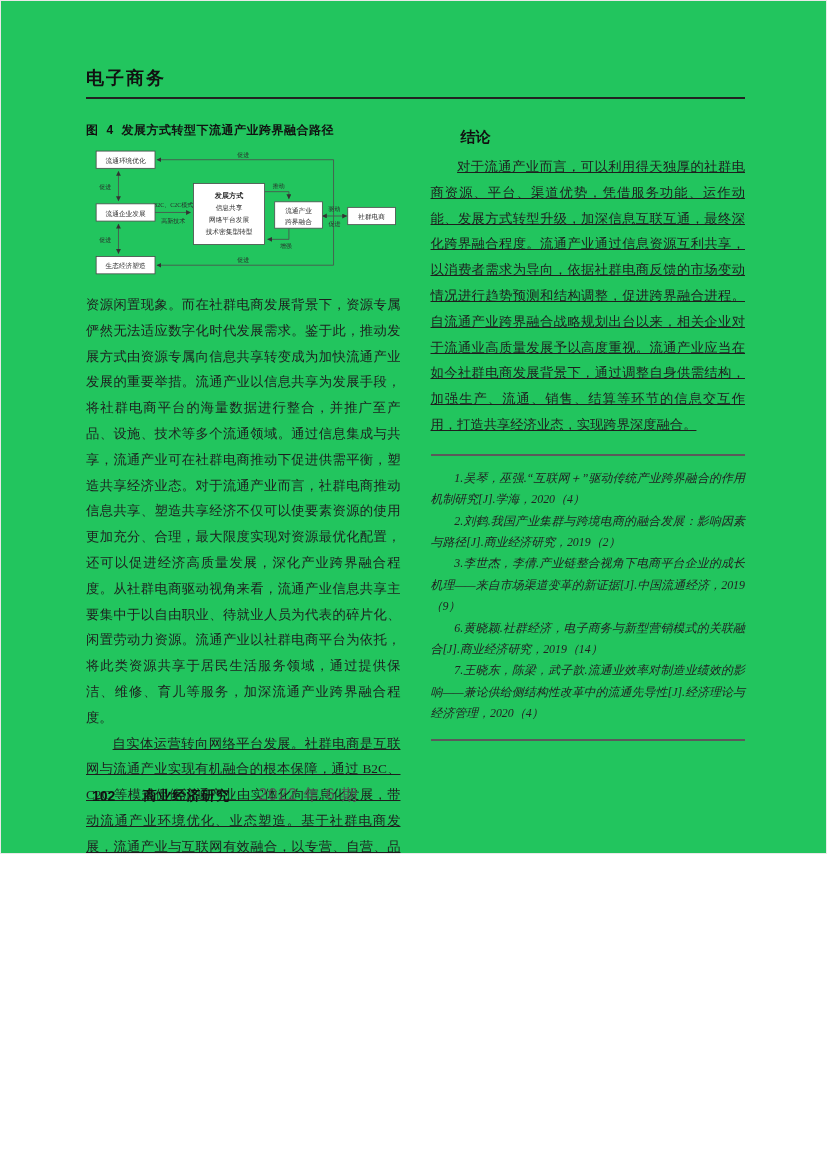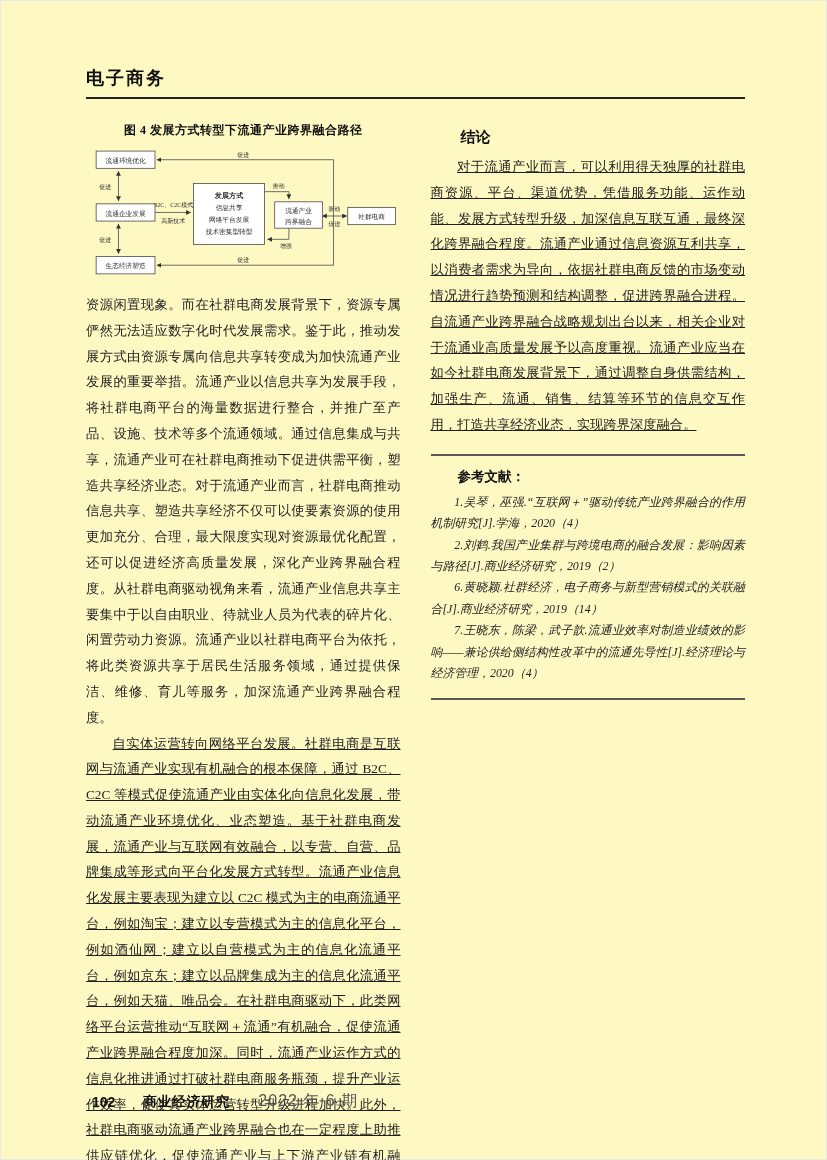--- a/index.html
+++ b/index.html
@@ -1,20 +1,20 @@
 <!DOCTYPE html>
 <html><head>
 <meta charset="utf-8">
 <style>
   * { margin:0; padding:0; box-sizing:border-box; }
   html,body { background:#ffffff; }
   .page {
     position:relative;
-    width:827px; height:1160px;
-    background:#fef9c3;
+    width:827px; height:854px;
+    background:#22c55e;
     box-shadow: inset 0 0 0 1px #e9e9e9;
     font-family:"Liberation Serif", serif;
     color:#1e1e1e;
     overflow:hidden;
   }
   .header {
     position:absolute; top:66px; left:86px; right:82px;
   }
   .header .section-title {
     font-family:"Liberation Sans", sans-serif;
@@ -29,22 +29,22 @@
   }
   .col { width:0; flex:1 1 0; }
   .body-text {
     font-size:13.3px; line-height:25.8px; text-align:justify;
     color:#1e1e1e;
   }
   .indent { text-indent:2em;text-decoration:underline; }
   
   .figure-block { margin-top:4px; margin-bottom:10px; }
   .figure-title {
-    font-family:Liberation Serif, serif;
-    font-weight:bold; font-size:12px; text-align:center; color:#111;
+    font-family:Liberation Mono, monospace;
+    font-weight:bold; font-size:12px; text-align:left; color:#111;
     margin-bottom:6px; letter-spacing:0.5px;
   }
   svg.diagram { display:block; width:100%; height:auto; }
   svg.diagram text { font-family:"Liberation Serif", serif; fill:#2a2a2a; }
   svg.diagram .boxlbl { font-size:6.6px; }
   svg.diagram .arrlbl { font-size:5.9px; }
   svg.diagram .boldlbl { font-size:7px; font-weight:bold; }
   svg.diagram rect { fill:#ffffff; stroke:#4d4d4d; stroke-width:0.8; }
   svg.diagram line, svg.diagram polyline { stroke:#4d4d4d; stroke-width:0.8; fill:none; }
   
@@ -152,23 +152,23 @@
       <p class="body-text indent">自实体运营转向网络平台发展。社群电商是互联网与流通产业实现有机融合的根本保障，通过 B2C、C2C 等模式促使流通产业由实体化向信息化发展，带动流通产业环境优化、业态塑造。基于社群电商发展，流通产业与互联网有效融合，以专营、自营、品牌集成等形式向平台化发展方式转型。流通产业信息化发展主要表现为建立以 C2C 模式为主的电商流通平台，例如淘宝；建立以专营模式为主的信息化平台，例如酒仙网；建立以自营模式为主的信息化流通平台，例如京东；建立以品牌集成为主的信息化流通平台，例如天猫、唯品会。在社群电商驱动下，此类网络平台运营推动“互联网＋流通”有机融合，促使流通产业跨界融合程度加深。同时，流通产业运作方式的信息化推进通过打破社群电商服务瓶颈，提升产业运作效率，促使其实体运营转型升级进程加快。此外，社群电商驱动流通产业跨界融合也在一定程度上助推供应链优化，促使流通产业与上下游产业链有机融合。凭借社群电商扶持，流通产业通过向信息化发展方式转型，极大提升产业流通效率，显著降低产业运作成本，为智慧化流通产业发展奠定基础。</p>
 
     </div>
 
     <div class="col">
 
       <div class="conclusion-heading">结论</div>
       <p class="body-text indent">对于流通产业而言，可以利用得天独厚的社群电商资源、平台、渠道优势，凭借服务功能、运作动能、发展方式转型升级，加深信息互联互通，最终深化跨界融合程度。流通产业通过信息资源互利共享，以消费者需求为导向，依据社群电商反馈的市场变动情况进行趋势预测和结构调整，促进跨界融合进程。自流通产业跨界融合战略规划出台以来，相关企业对于流通业高质量发展予以高度重视。流通产业应当在如今社群电商发展背景下，通过调整自身供需结构，加强生产、流通、销售、结算等环节的信息交互作用，打造共享经济业态，实现跨界深度融合。</p>
 
       <div class="ref-block">
-        <div class="block-heading">参考文献：</div>
         <div class="ref-item">1.吴琴，巫强.“互联网＋”驱动传统产业跨界融合的作用机制研究[J].学海，2020（4）</div>
         <div class="ref-item">2.刘鹤.我国产业集群与跨境电商的融合发展：影响因素与路径[J].商业经济研究，2019（2）</div>
+        <div class="ref-item">3.李世杰，李倩.产业链整合视角下电商平台企业的成长机理——来自市场渠道变革的新证据[J].中国流通经济，2019（9）</div>
         <div class="ref-item">6.黄晓颖.社群经济，电子商务与新型营销模式的关联融合[J].商业经济研究，2019（14）</div>
         <div class="ref-item">7.王晓东，陈梁，武子歆.流通业效率对制造业绩效的影响——兼论供给侧结构性改革中的流通先导性[J].经济理论与经济管理，2020（4）</div>
       </div>
 
     </div>
   </div>
 
   <div class="footer">
     <span class="pageno">102</span>
     <span class="journal">商业经济研究</span>

